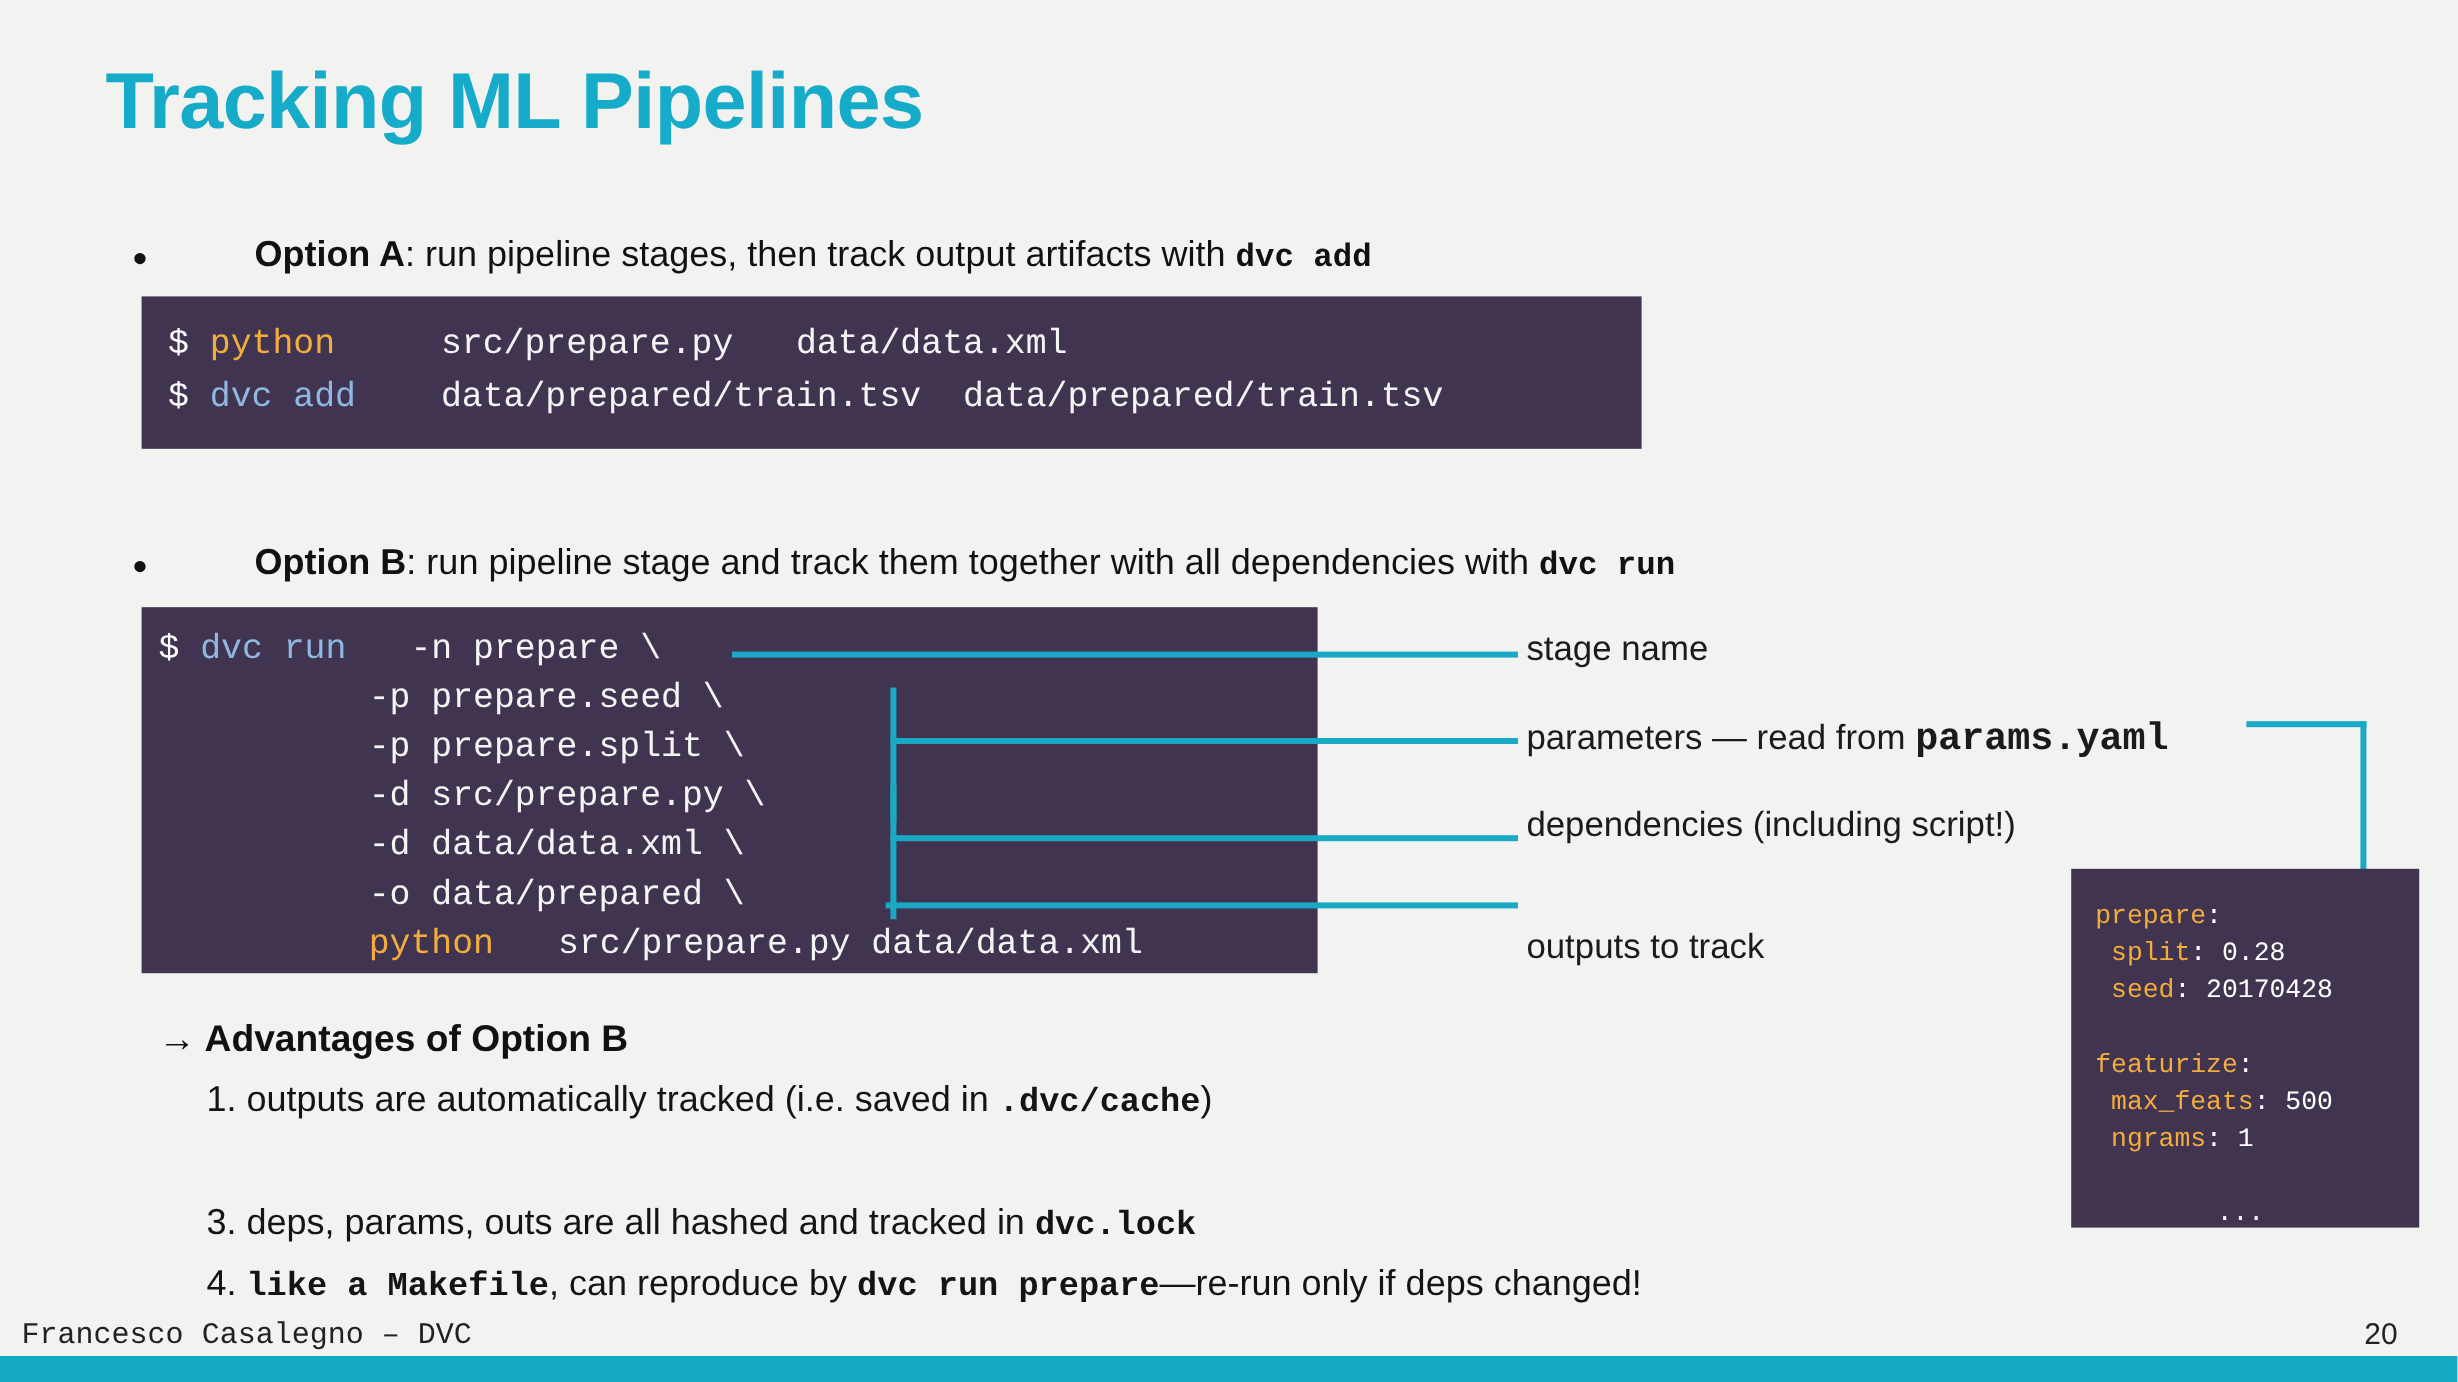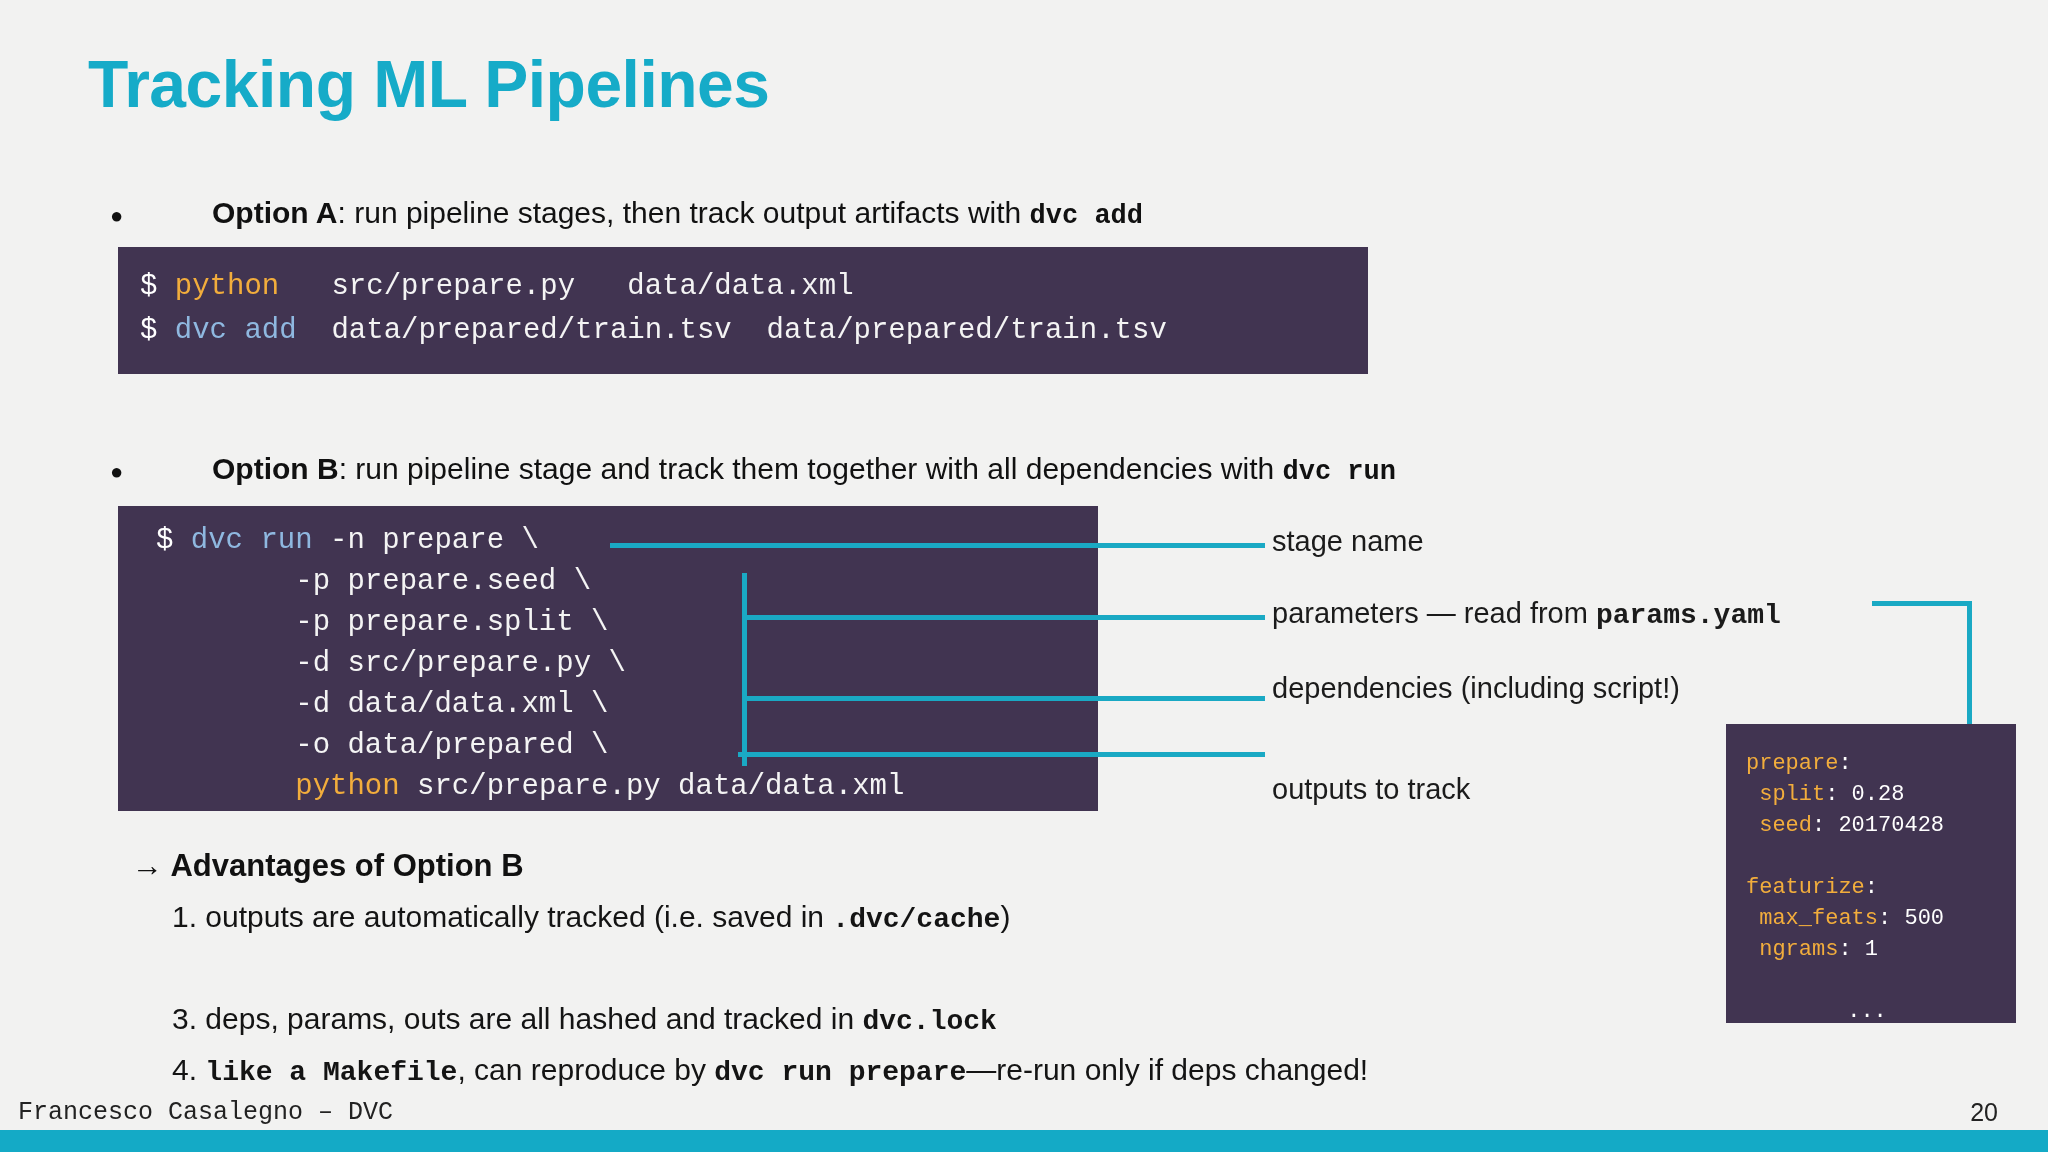--- a/index.html
+++ b/index.html
@@ -75,48 +75,48 @@
     padding: 18px 0 0 22px;
     font-size: 29px;
     line-height: 44px;
   }
 
   #code-b {
     left: 118px;
     top: 506px;
     width: 980px;
     height: 305px;
-    padding: 14px 0 0 38px;
+    padding: 14px 0 0 14px;
     font-size: 29px;
     line-height: 41px;
   }
 
   .tok-prompt  { color: #ffffff; }
   .tok-cmd     { color: #8fb8e0; }
   .tok-python  { color: #f2ad3c; }
-  .tok-plain   { color: #f4f4f4; }
+  .tok-plain   { color: #f4f4f4; margin-left: 36px; }
 
   
   .conn {
     position: absolute;
     background: #1aa9c4;
   }
   .conn-h { height: 5px; }
   .conn-v { width: 5px; }
 
   
   .annot {
     position: absolute;
     font-size: 29px;
     color: #1b1b1b;
     white-space: nowrap;
   }
   .annot .mono-inline {
     font-family: "Liberation Mono", "DejaVu Sans Mono", monospace;
-    font-size: 28px;
+    font-size: 32px;
     font-weight: bold;
   }
 
   #annot-stage  { left: 1272px; top: 525px; }
   #annot-params { left: 1272px; top: 597px; }
   #annot-deps   { left: 1272px; top: 672px; }
   #annot-outs   { left: 1272px; top: 738px; margin-top: 35px; }
 
   
   #params-box {

